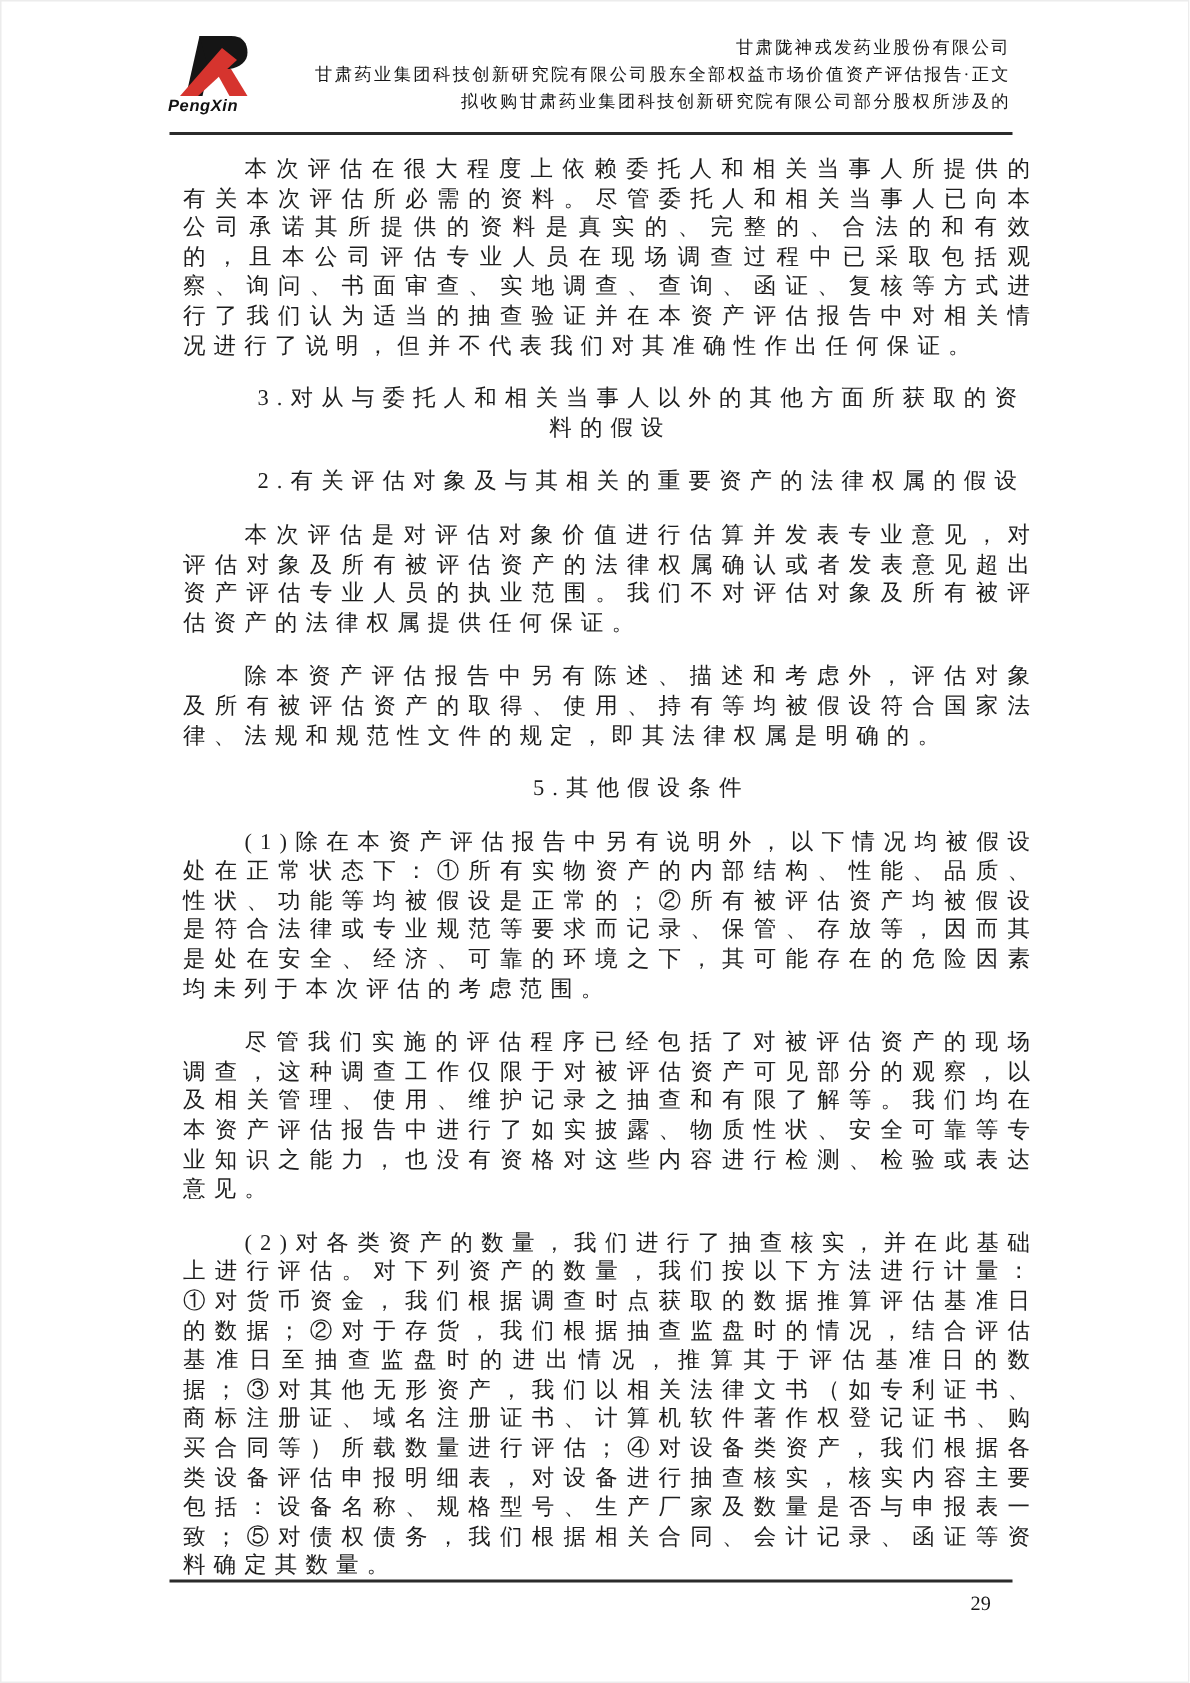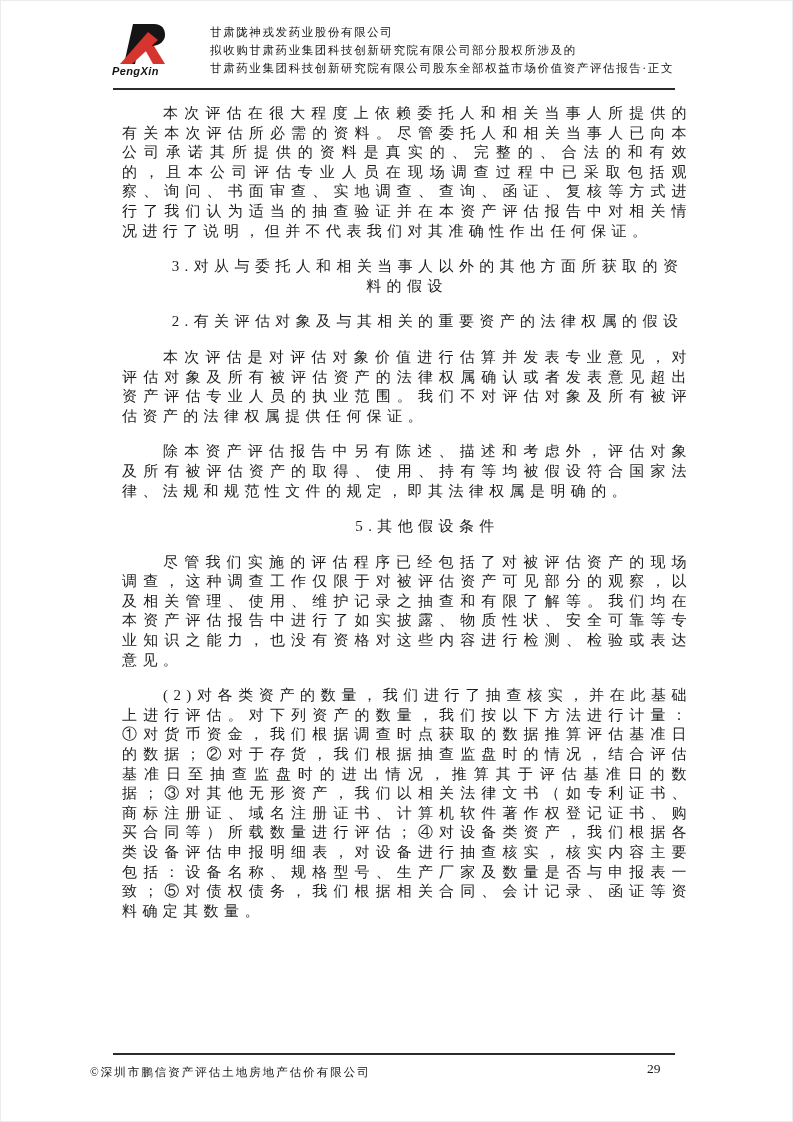--- a/index.html
+++ b/index.html
@@ -22,21 +22,21 @@
   }
   .logo svg { display: block; }
   .logo-text {
     font-family: Liberation Sans, sans-serif;
     font-size: 11px; font-weight: bold; font-style: italic;
     letter-spacing: 0.4px; color: #121212; margin-top: -1px;
     white-space: nowrap;
   }
   .report-header {
     position: absolute; top: 22px; right: 118px;
-    text-align: left;
+    text-align: right;
     font-size: 11.5px; line-height: 18px;
     letter-spacing: 1.6px; color: #171717;
     white-space: nowrap;
   }
   .header-rule {
     position: absolute; left: 112px; top: 87px;
     width: 562px; height: 2px; background: #2b2b2b;
   }
 
   
@@ -80,34 +80,34 @@
       <polygon points="12,42 21,2 32,2 23,42" fill="#151515"></polygon>
       <path d="M21,2 L42,2 C50,2 53,7 53,13 C53,19 48,23 41,24 L27,24 Z" fill="#151515"></path>
       <polygon points="8,42 36,10 46,18 20,42" fill="#d6342e"></polygon>
       <polygon points="31,24 42,24 53,42 41,42" fill="#d6342e"></polygon>
     </svg>
     <div class="logo-text">PengXin</div>
   </div>
 
   <div class="report-header">
     <div>甘肃陇神戎发药业股份有限公司</div>
+    <div>甘肃药业集团科技创新研究院有限公司股东全部权益市场价值资产评估报告·正文</div>
     <div>拟收购甘肃药业集团科技创新研究院有限公司部分股权所涉及的</div>
-    <div>甘肃药业集团科技创新研究院有限公司股东全部权益市场价值资产评估报告·正文</div>
   </div>
 
   <div class="header-rule"></div>
 
   <main class="doc-body">
       <p class="para">本次评估在很大程度上依赖委托人和相关当事人所提供的有关本次评估所必需的资料。尽管委托人和相关当事人已向本公司承诺其所提供的资料是真实的、完整的、合法的和有效的，且本公司评估专业人员在现场调查过程中已采取包括观察、询问、书面审查、实地调查、查询、函证、复核等方式进行了我们认为适当的抽查验证并在本资产评估报告中对相关情况进行了说明，但并不代表我们对其准确性作出任何保证。</p>
       <p class="para heading">3.对从与委托人和相关当事人以外的其他方面所获取的资料的假设</p>
       <p class="para heading">2.有关评估对象及与其相关的重要资产的法律权属的假设</p>
       <p class="para">本次评估是对评估对象价值进行估算并发表专业意见，对评估对象及所有被评估资产的法律权属确认或者发表意见超出资产评估专业人员的执业范围。我们不对评估对象及所有被评估资产的法律权属提供任何保证。</p>
       <p class="para">除本资产评估报告中另有陈述、描述和考虑外，评估对象及所有被评估资产的取得、使用、持有等均被假设符合国家法律、法规和规范性文件的规定，即其法律权属是明确的。</p>
       <p class="para heading">5.其他假设条件</p>
+      <p class="para">(1)除在本资产评估报告中另有说明外，以下情况均被假设处在正常状态下：①所有实物资产的内部结构、性能、品质、性状、功能等均被假设是正常的；②所有被评估资产均被假设是符合法律或专业规范等要求而记录、保管、存放等，因而其是处在安全、经济、可靠的环境之下，其可能存在的危险因素均未列于本次评估的考虑范围。</p>
       <p class="para">尽管我们实施的评估程序已经包括了对被评估资产的现场调查，这种调查工作仅限于对被评估资产可见部分的观察，以及相关管理、使用、维护记录之抽查和有限了解等。我们均在本资产评估报告中进行了如实披露、物质性状、安全可靠等专业知识之能力，也没有资格对这些内容进行检测、检验或表达意见。</p>
       <p class="para">(2)对各类资产的数量，我们进行了抽查核实，并在此基础上进行评估。对下列资产的数量，我们按以下方法进行计量：①对货币资金，我们根据调查时点获取的数据推算评估基准日的数据；②对于存货，我们根据抽查监盘时的情况，结合评估基准日至抽查监盘时的进出情况，推算其于评估基准日的数据；③对其他无形资产，我们以相关法律文书（如专利证书、商标注册证、域名注册证书、计算机软件著作权登记证书、购买合同等）所载数量进行评估；④对设备类资产，我们根据各类设备评估申报明细表，对设备进行抽查核实，核实内容主要包括：设备名称、规格型号、生产厂家及数量是否与申报表一致；⑤对债权债务，我们根据相关合同、会计记录、函证等资料确定其数量。</p>
     </main>
 
   <div class="footer-rule"></div>
-  <div class="footer-copyright">©深圳市鹏信资产评估土地房地产估价有限公司</div>
   <div class="page-number">29</div>
 
 </div>
 
 </body></html>

